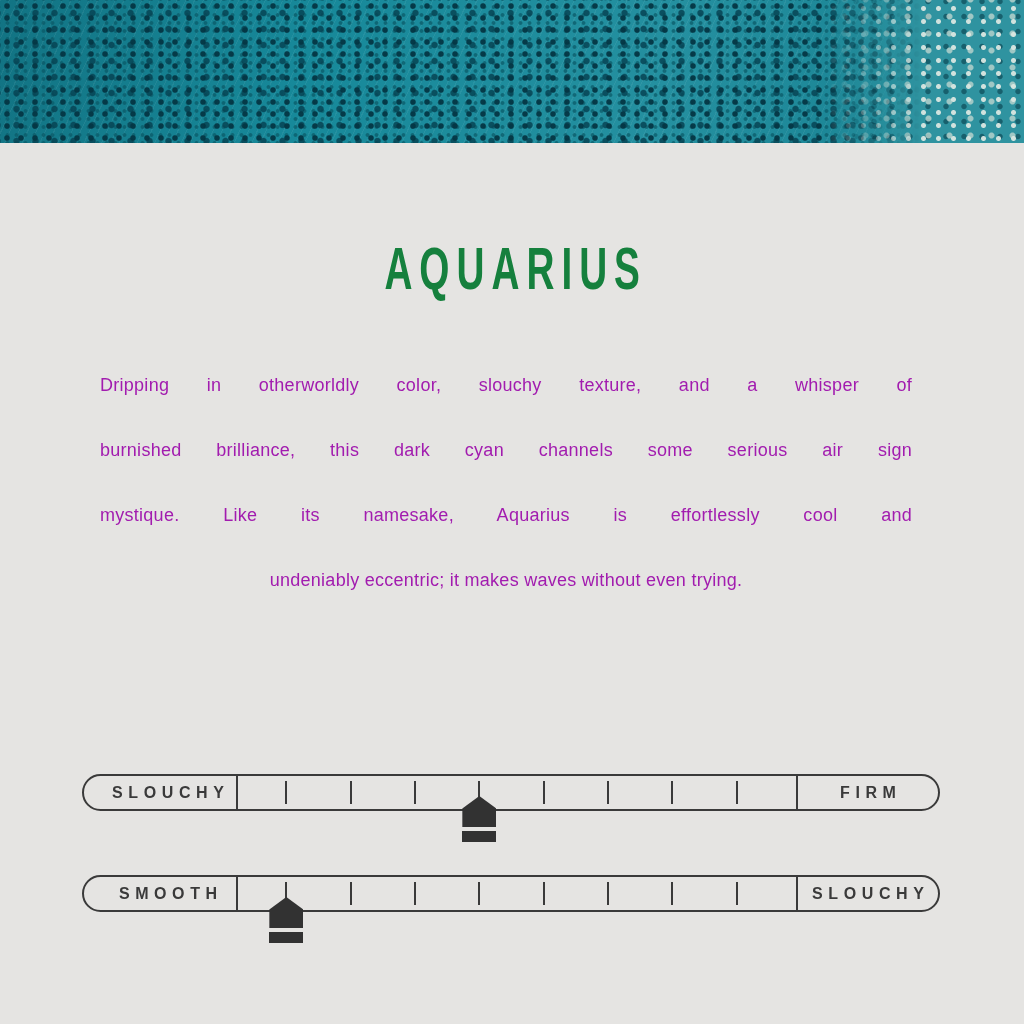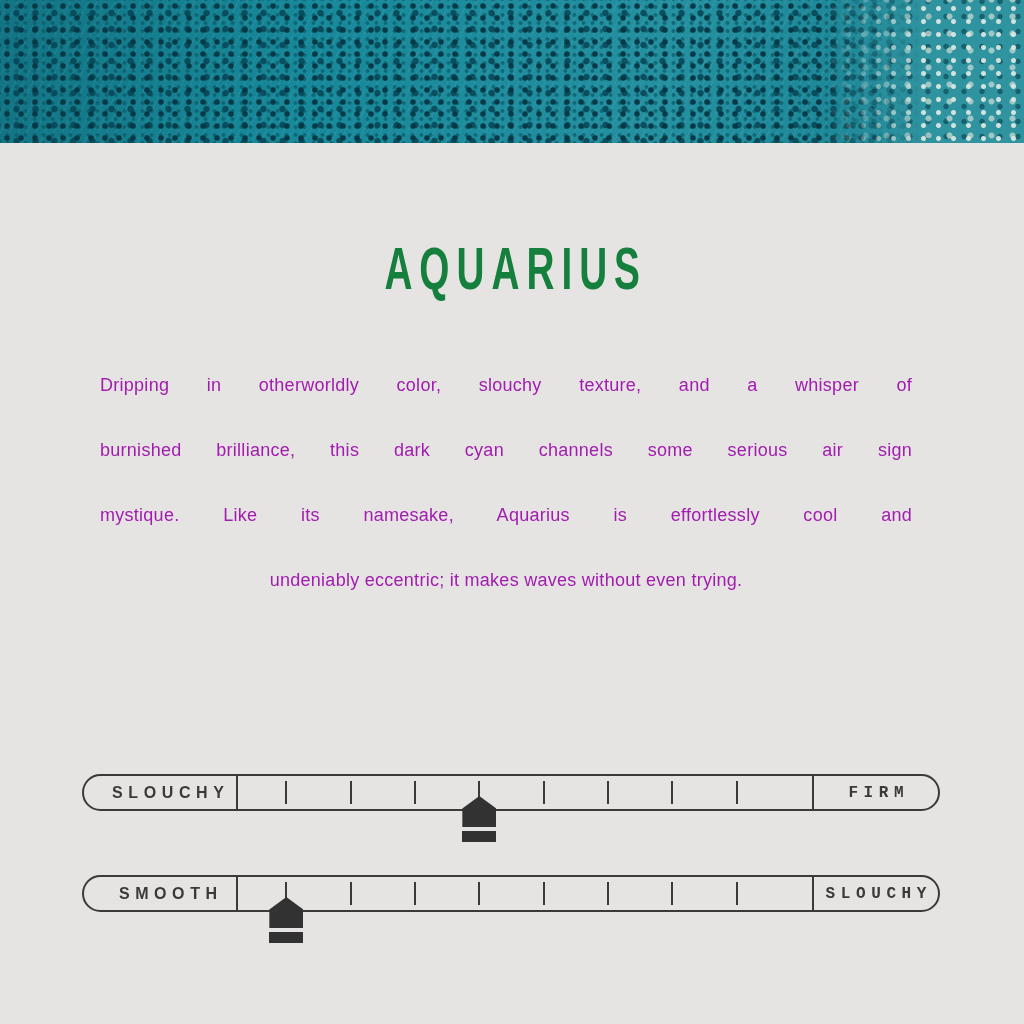--- a/index.html
+++ b/index.html
@@ -91,21 +91,21 @@
   .scale-label {
     position: absolute; top: 0; bottom: 0;
     display: flex; align-items: center; justify-content: center;
     font-size: 16px; font-weight: 700;
     letter-spacing: 0.35em; padding-left: 0.35em;
     color: #3a3a3a;
     box-sizing: border-box;
     white-space: nowrap;
   }
   .scale-label.left  { left: 16px;  width: 138px; border-right: 2px solid #3a3a3a; }
-  .scale-label.right { right: 0; width: 126px; border-left: 2px solid #3a3a3a; font-family: Liberation Mono, monospace; }
+  .scale-label.right { right: 0; width: 142px; border-left: 2px solid #3a3a3a; }
   .tick {
     position: absolute; top: 5px;
     width: 2px; height: 23px;
     background: #3a3a3a;
   }
   .marker {
     position: absolute; top: 20px;
     width: 34px;
   }
   .marker .nib {

